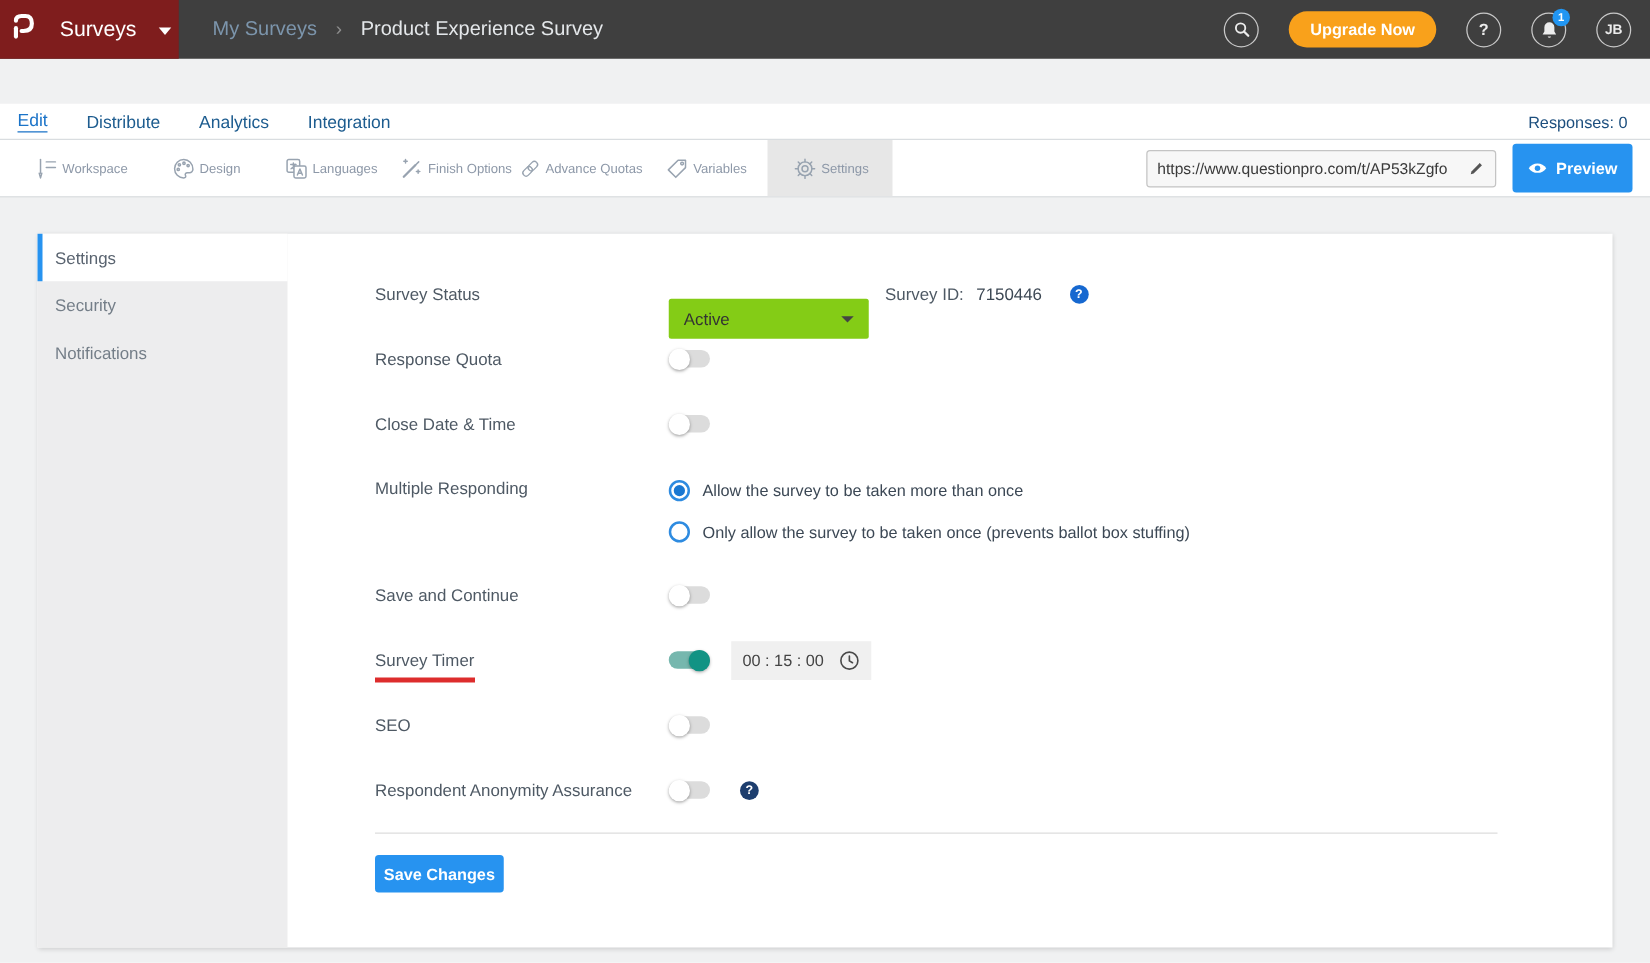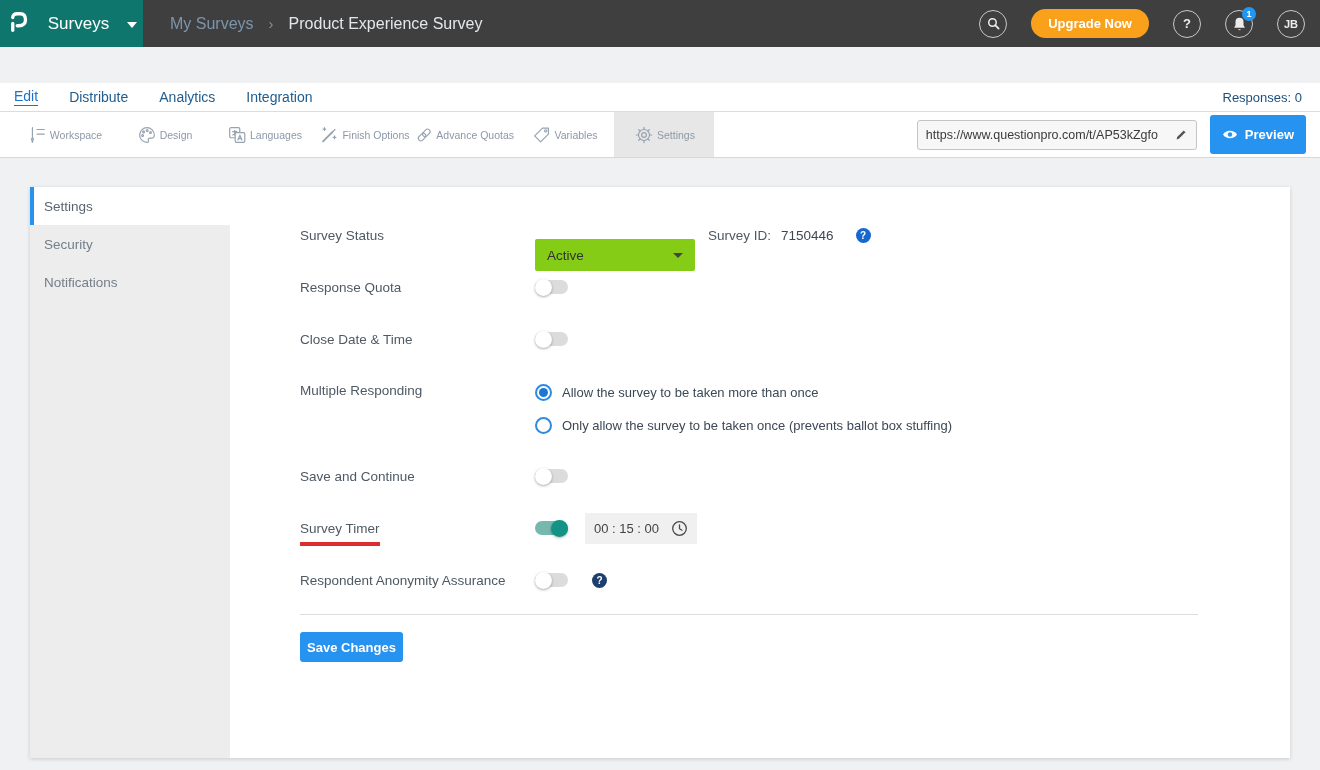--- a/index.html
+++ b/index.html
@@ -1,21 +1,21 @@
 <!DOCTYPE html>
 <html><head>
 <meta charset="utf-8">
 <style>
   * { margin:0; padding:0; box-sizing:border-box; }
   html,body { width:1320px; height:770px; overflow:hidden; background:#F0F1F2;
     font-family:"Liberation Sans","DejaVu Sans",sans-serif; }
 
   
   .topbar { height:47px; background:#3F3F3F; display:flex; align-items:center; }
-  .logo-block { width:143px; height:47px; background:#0f766e; display:flex; align-items:center;
+  .logo-block { width:143px; height:47px; background:#7f1d1d; display:flex; align-items:center;
     justify-content:center; gap:18px; color:#fff; flex:0 0 auto; cursor:pointer; }
   .logo-block .appname { font-size:17px; }
   .caret-down { width:0; height:0; border-left:5px solid transparent; border-right:5px solid transparent;
     border-top:6px solid #fff; margin-top:2px; }
   .crumbs { display:flex; align-items:center; margin-left:27px; }
   .crumb-parent { color:#7C95AC; font-size:16px; cursor:pointer; }
   .crumb-sep { color:#8E8E8E; font-size:15px; margin:0 15px; }
   .crumb-title { color:#E4E7EA; font-size:16px; }
   .topbar-right { margin-left:auto; display:flex; align-items:center; gap:24px; padding-right:15px; }
   .circle-btn { width:28px; height:28px; border:1.5px solid #C9C9C9; border-radius:50%;
@@ -330,20 +330,26 @@
         <div class="time-box">
           <span>00 : 15 : 00</span>
           <svg class="clock" width="17" height="17" viewBox="0 0 17 17">
             <circle cx="8.5" cy="8.5" r="6.8" stroke="#4A4A4A" stroke-width="1.3" fill="none"></circle>
             <path d="M8.5 4.8 V8.7 L11 10.2" stroke="#4A4A4A" stroke-width="1.3" fill="none" stroke-linecap="round"></path>
           </svg>
         </div>
       </div>
 
       
+      <div class="row">
+        <div class="rlabel">SEO</div>
+        <div class="tgl">
+            <div class="knob"></div>
+          </div>
+      </div>
 
       
       <div class="row">
         <div class="rlabel">Respondent Anonymity Assurance</div>
         <div class="tgl">
             <div class="knob"></div>
           </div>
         <div class="help-dot help-navy">?</div>
       </div>
 

